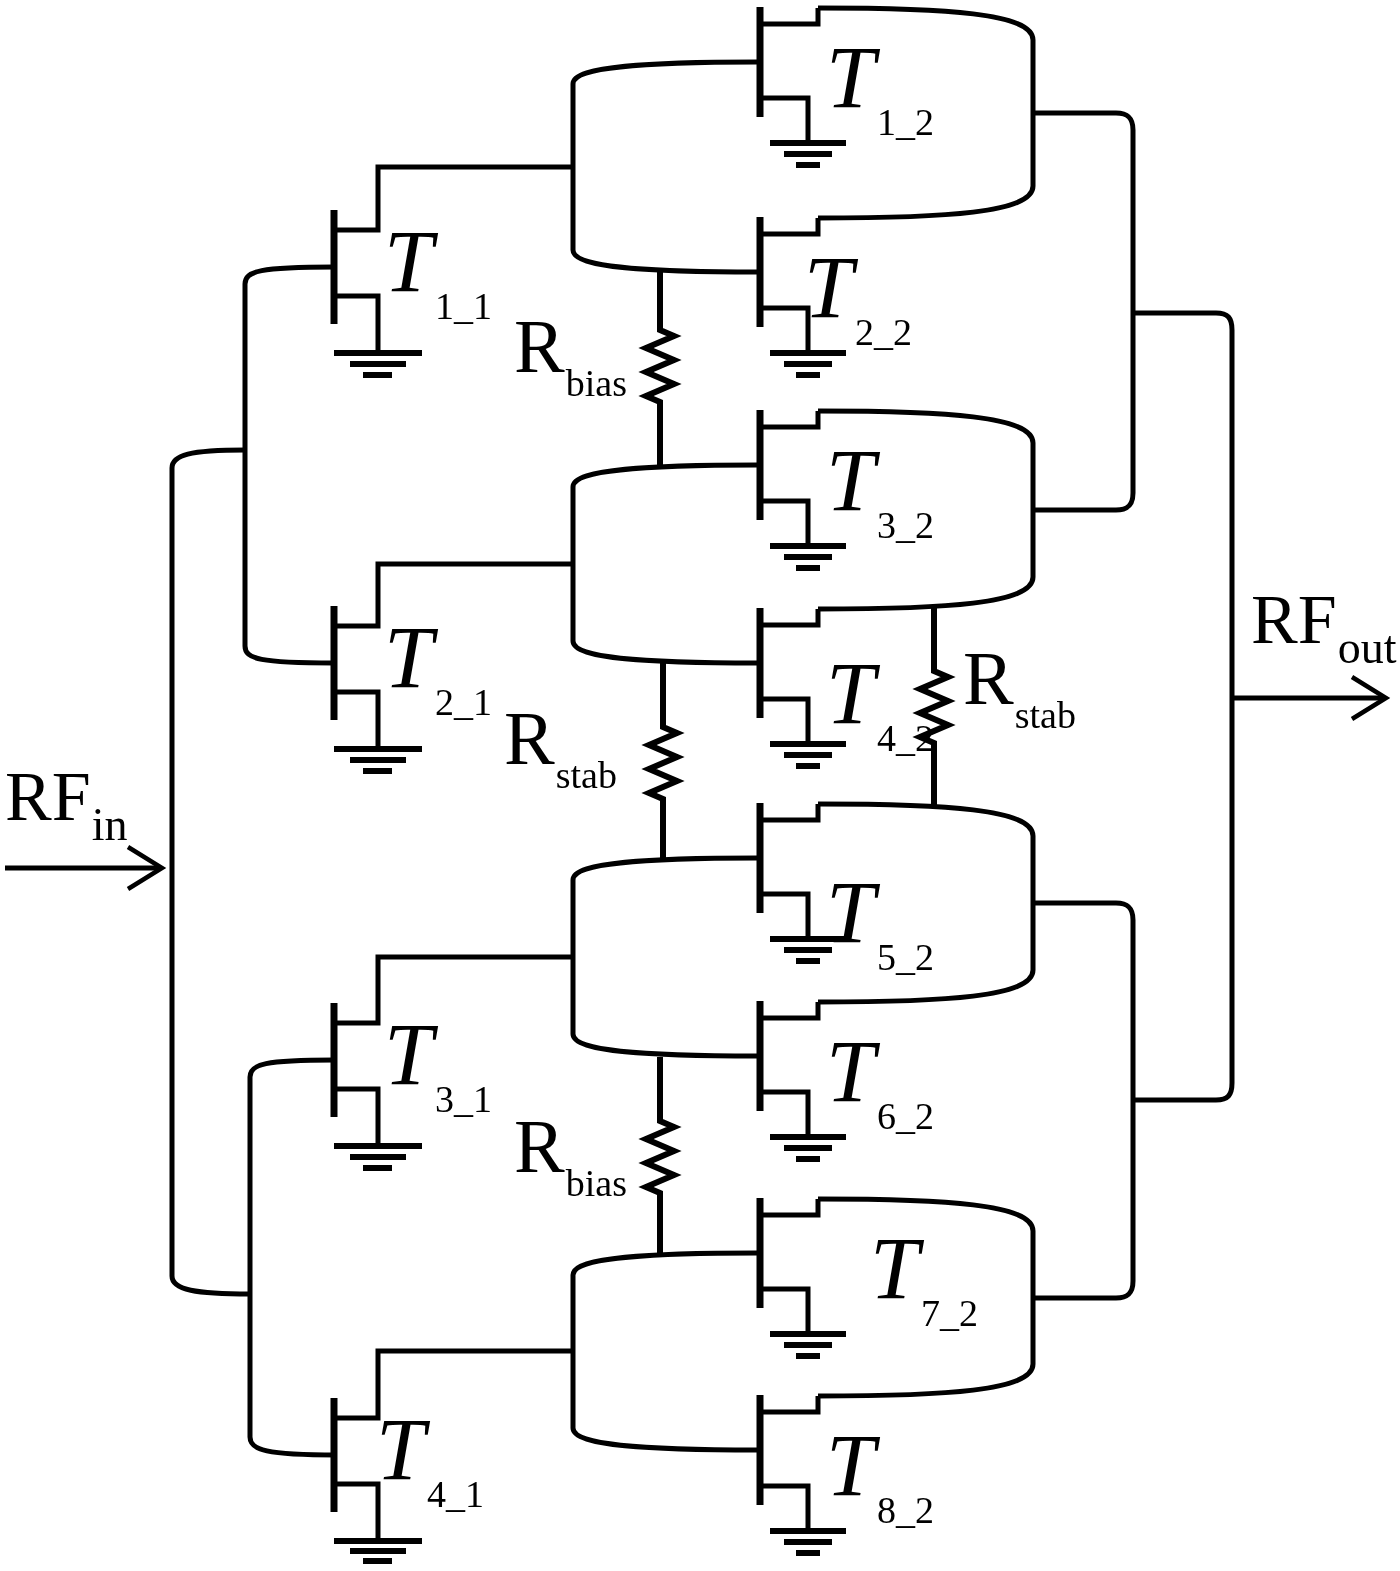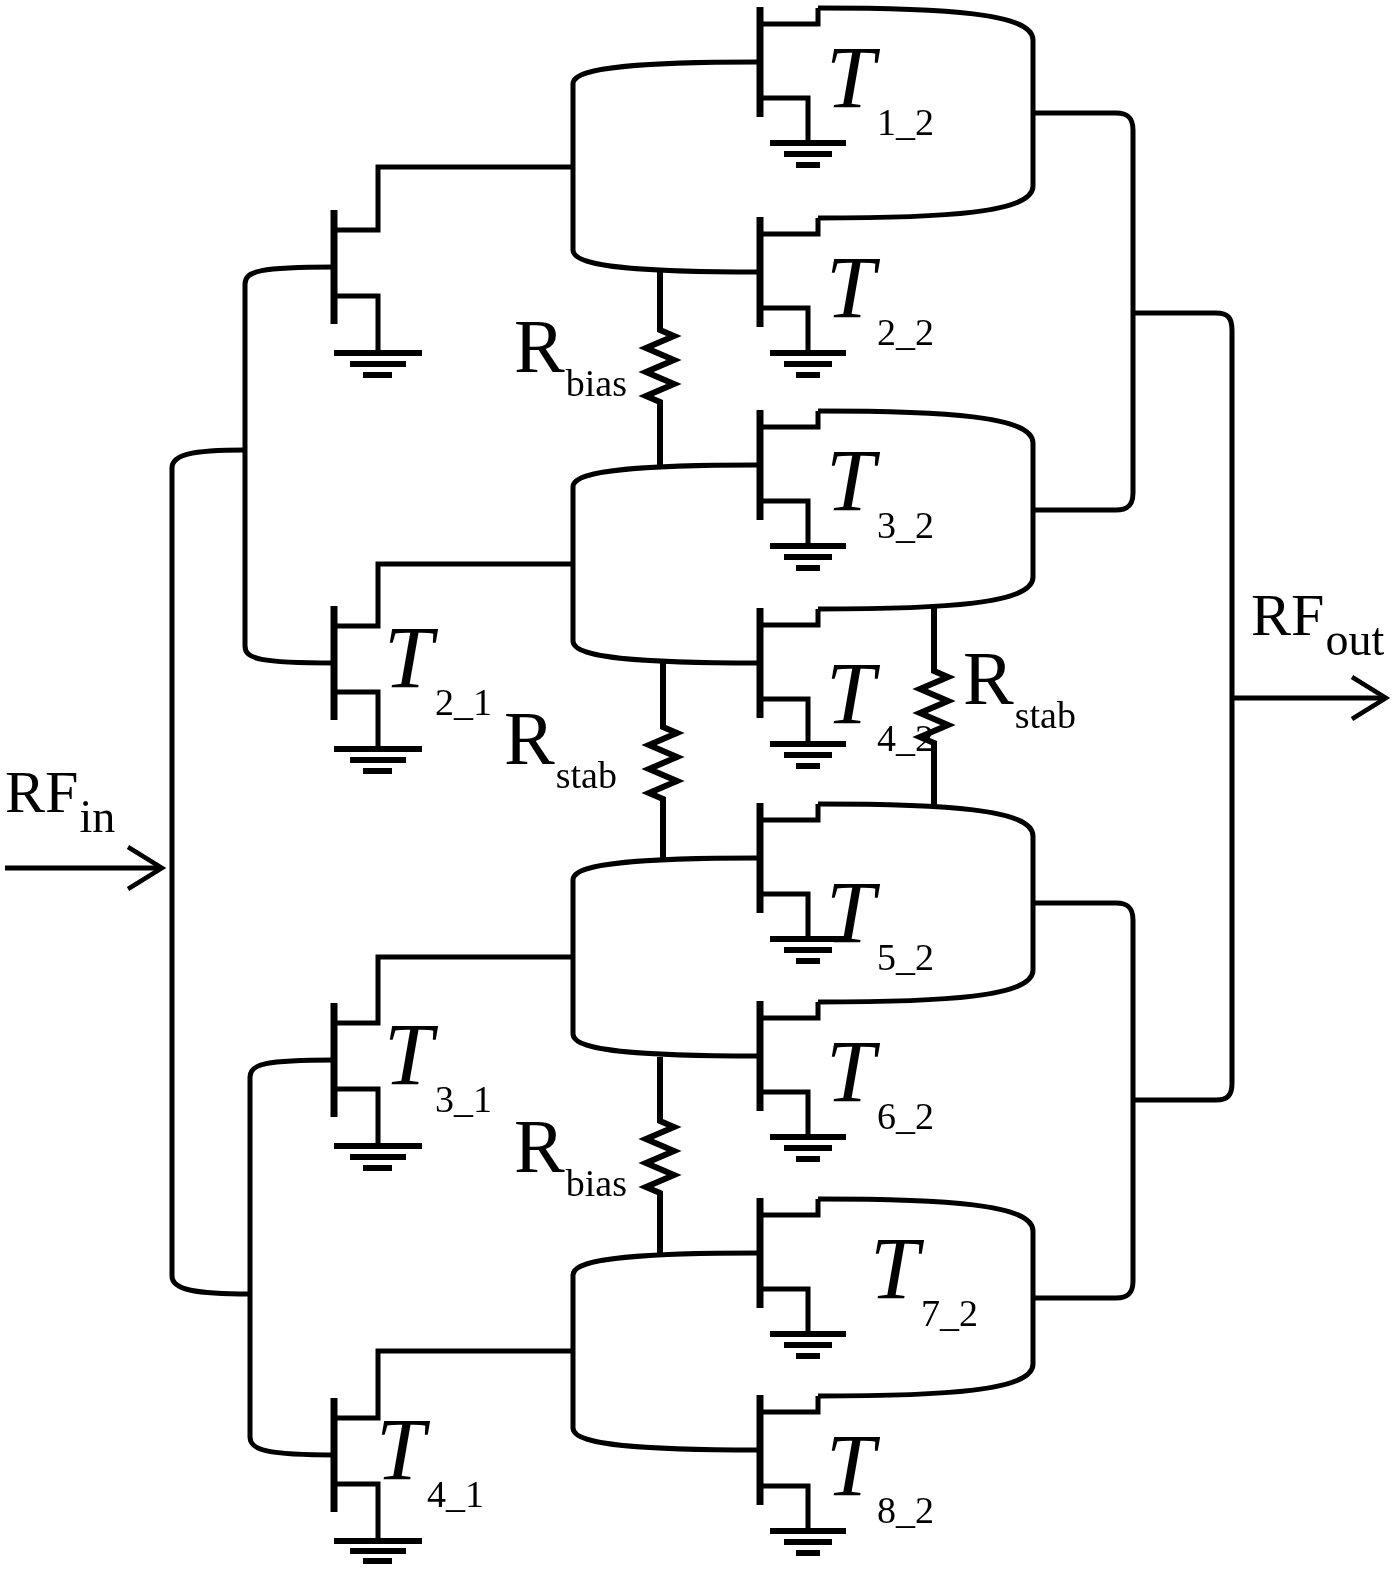--- a/index.html
+++ b/index.html
@@ -17,21 +17,21 @@
   .w    { stroke: var(--ink); stroke-width: 5;   fill: none; stroke-linecap: butt; }
   .bar  { stroke: var(--ink); stroke-width: 7;   fill: none; }
   .gnd  { stroke: var(--ink); stroke-width: 6;   fill: none; }
   .res  { stroke: var(--ink); stroke-width: 6;   fill: none; stroke-linejoin: miter; }
   .arrw { stroke: var(--ink); stroke-width: 4.5; fill: none; }
   .lbl  { position: absolute; line-height: 1; color: var(--ink); white-space: nowrap; }
   .t-lbl .main { font-style: italic; font-size: 88px; }
   .t-lbl .sub  { font-size: 38px; position: relative; top: 28px; margin-left: 2px; }
   .r-lbl .main { font-size: 76px; }
   .r-lbl .sub  { font-size: 38px; position: relative; top: 24px; margin-left: 1px; }
-  .p-lbl .main { font-size: 60px; }
+  .p-lbl .main { font-size: 70px; }
   .p-lbl .sub  { font-size: 46px; position: relative; top: 20px; margin-left: 1px; }
 </style>
 </head>
 <body>
 
 <div class="canvas">
 
   <svg class="schematic-svg" viewBox="0 0 1400 1571">
 
     <g>
@@ -141,34 +141,37 @@
     </g>
   </svg>
 
   <div class="lbl p-lbl" style="left:5px; top:762px;">
     <span class="main">RF</span><span class="sub">in</span>
   </div>
   <div class="lbl p-lbl" style="left:1251px; top:585px;">
     <span class="main">RF</span><span class="sub">out</span>
   </div>
 
+  <div class="lbl t-lbl" style="left:384px; top:218px;">
+    <span class="main">T</span><span class="sub">1_1</span>
+  </div>
   <div class="lbl t-lbl" style="left:384px; top:614px;">
     <span class="main">T</span><span class="sub">2_1</span>
   </div>
   <div class="lbl t-lbl" style="left:384px; top:1011px;">
     <span class="main">T</span><span class="sub">3_1</span>
   </div>
   <div class="lbl t-lbl" style="left:376px; top:1406px;">
     <span class="main">T</span><span class="sub">4_1</span>
   </div>
 
   <div class="lbl t-lbl" style="left:826px; top:34px;">
     <span class="main">T</span><span class="sub">1_2</span>
   </div>
-  <div class="lbl t-lbl" style="left:826px; top:244px;">
+  <div class="lbl t-lbl" style="left:804px; top:244px;">
     <span class="main">T</span><span class="sub">2_2</span>
   </div>
   <div class="lbl t-lbl" style="left:826px; top:437px;">
     <span class="main">T</span><span class="sub">3_2</span>
   </div>
   <div class="lbl t-lbl" style="left:826px; top:606px;margin-top:44px;">
     <span class="main">T</span><span class="sub">4_2</span>
   </div>
   <div class="lbl t-lbl" style="left:826px; top:869px;">
     <span class="main">T</span><span class="sub">5_2</span>

